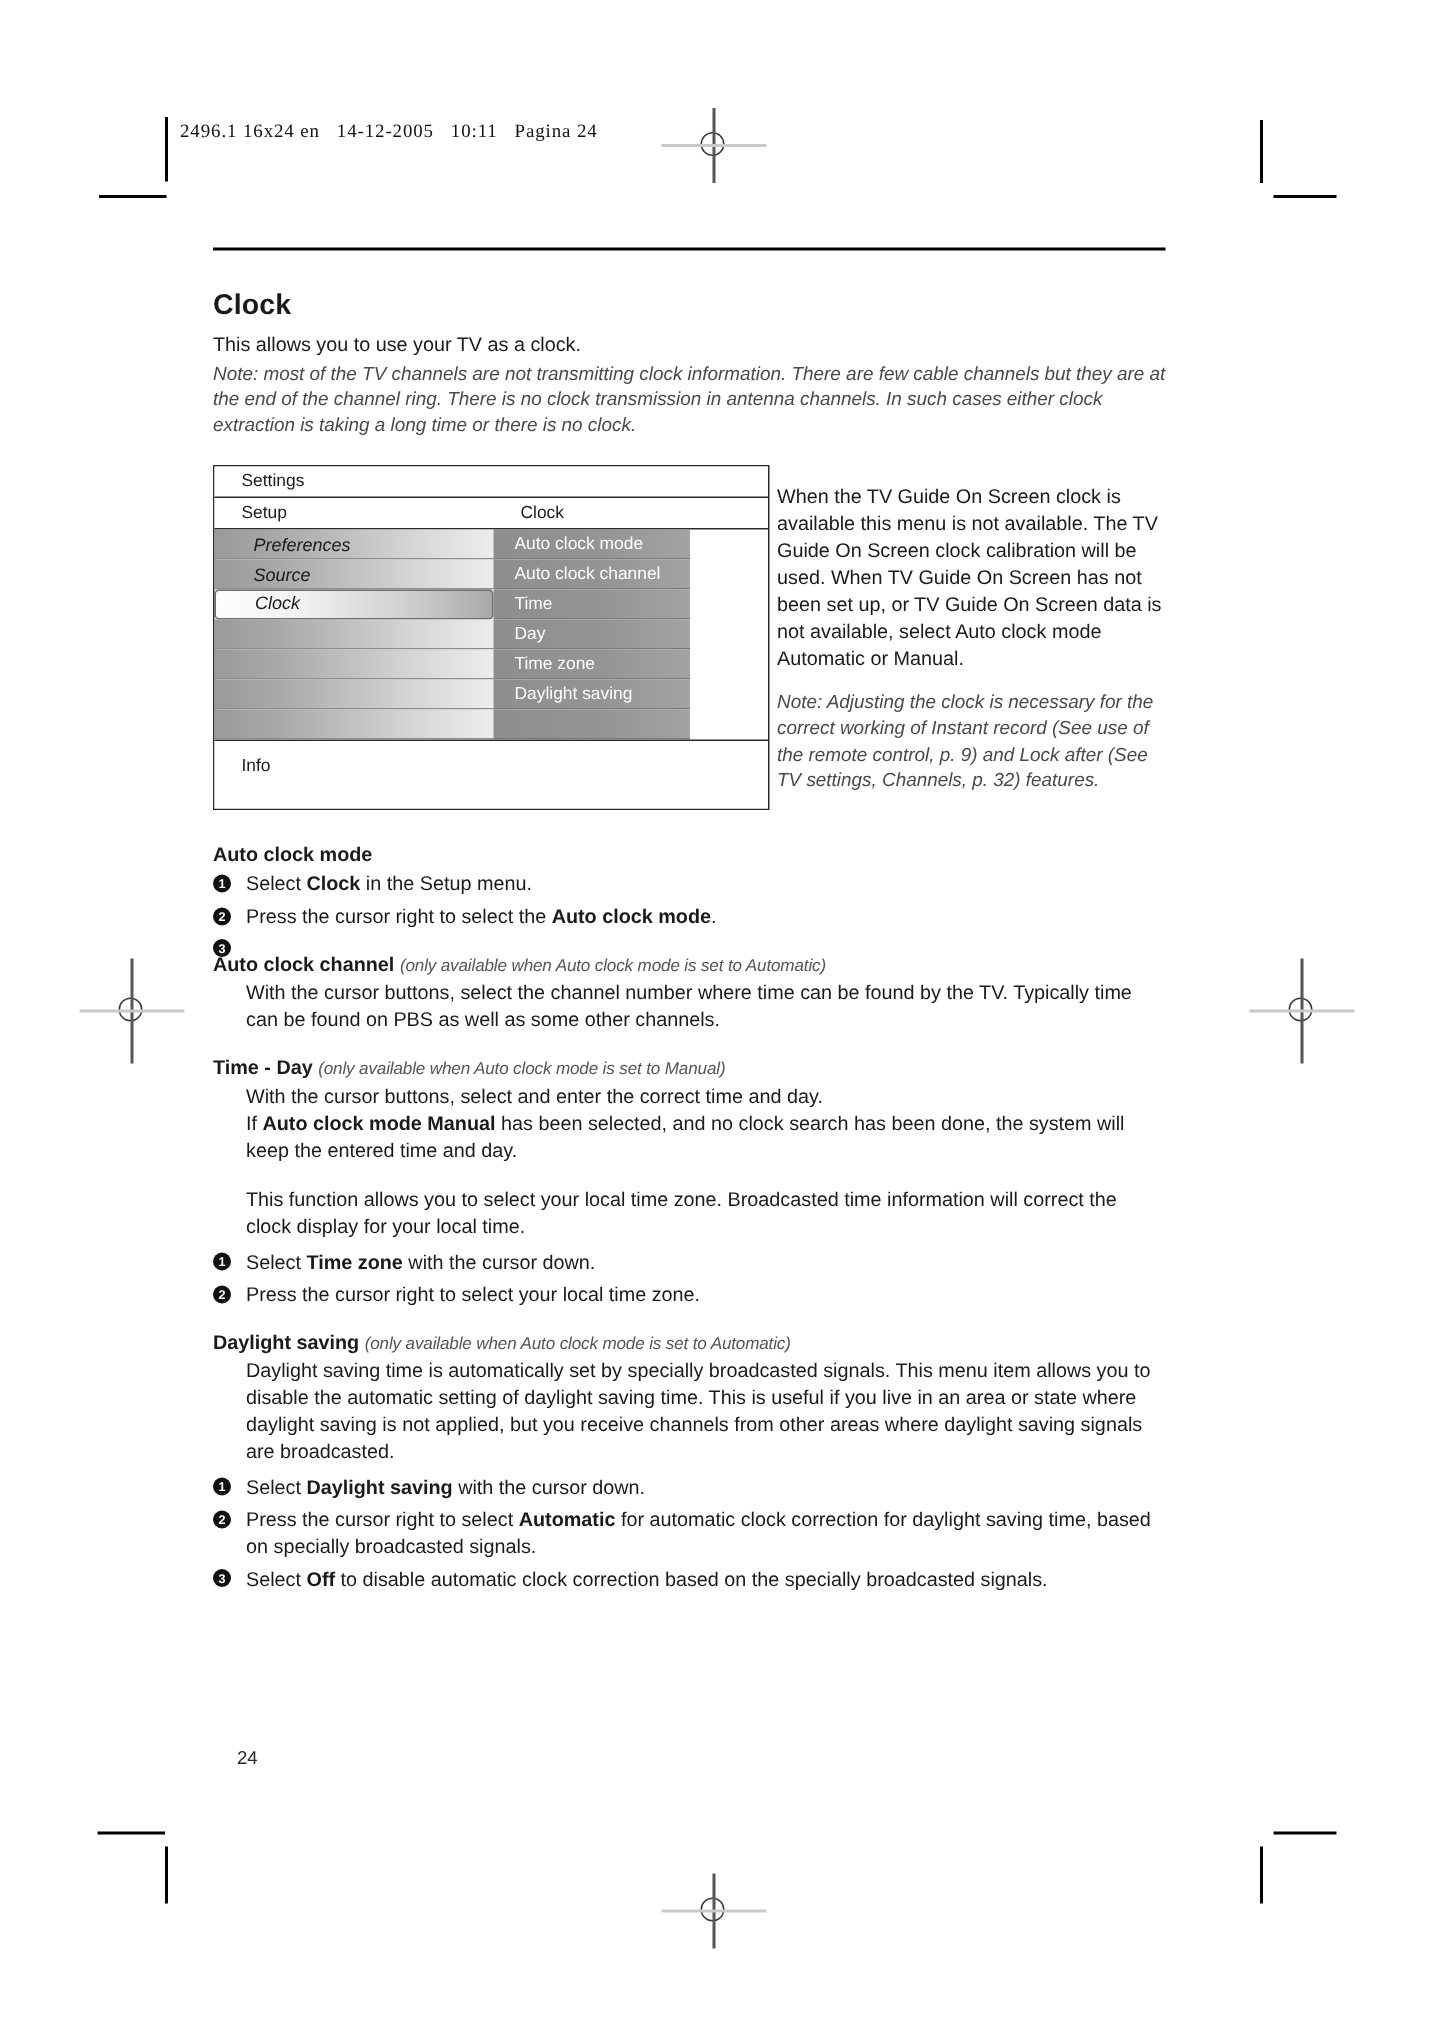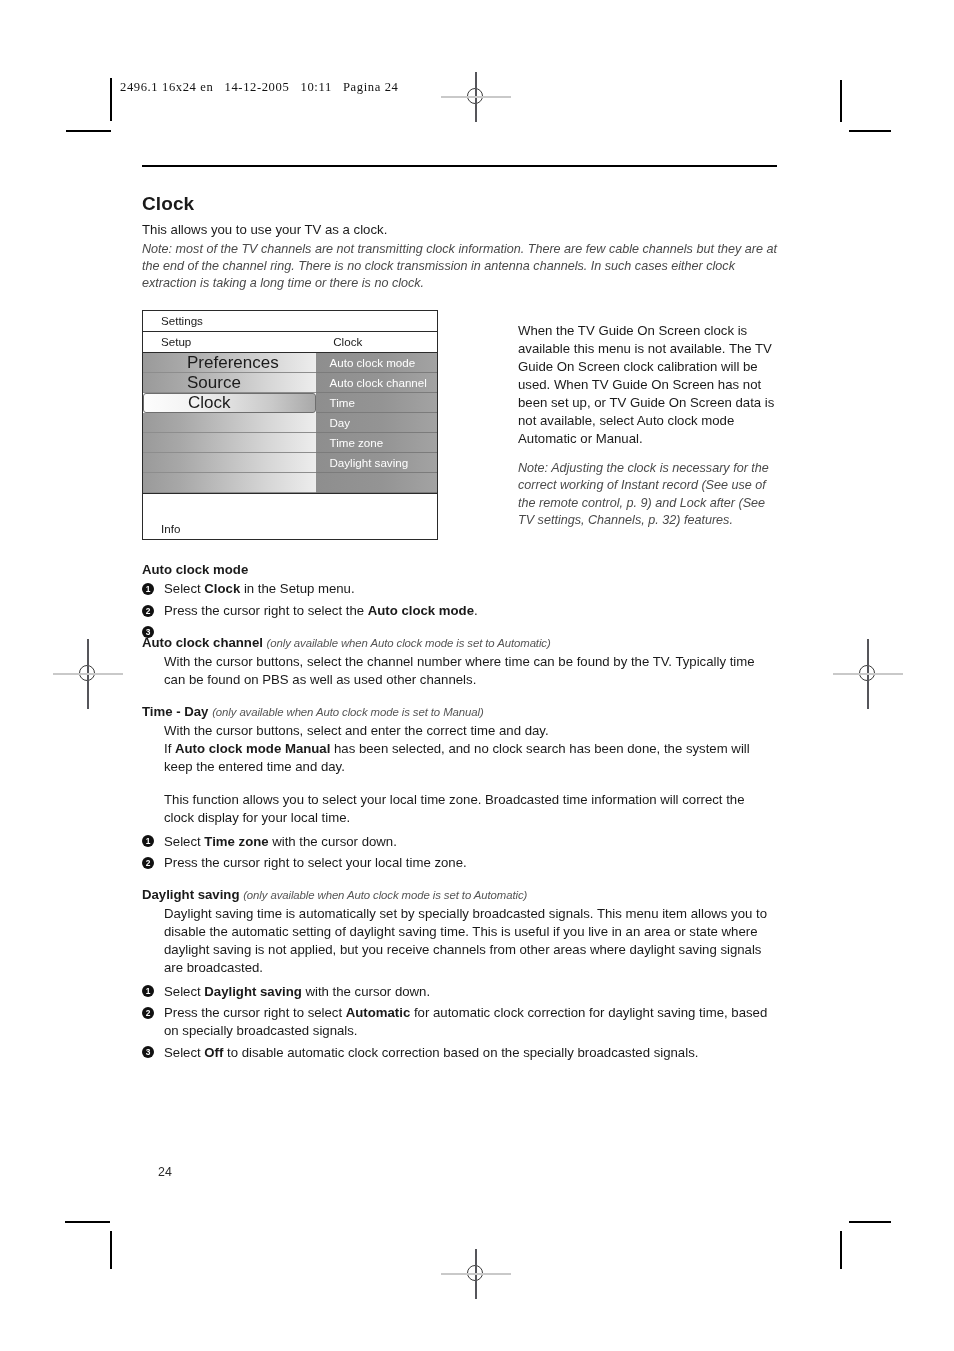--- a/index.html
+++ b/index.html
@@ -118,21 +118,21 @@
   .side-note {
     font-size: 12.6px;
     font-style: italic;
     color: #4a4a4a;
     line-height: 1.37;
     margin: 0;
   }
 
   
   .tvmenu {
-    width: 296px;
+    width: 371px;
     border: 1.4px solid #2a2a2a;
     background: #fff;
     box-sizing: border-box;
     font-size: 0;
   }
   .tv-band {
     display: flex;
     height: 20px;
     border-bottom: 1.2px solid #2a2a2a;
     background: #fff;
@@ -147,26 +147,27 @@
   .tv-band .cell.left  { width: 186px; }
   .tv-band .cell.right { width: 131px; }
 
   .tv-body { display: flex; }
   .tv-col-left  { width: 186px; }
   .tv-col-right { width: 131px; }
 
   .row-l {
     height: 20px;
     line-height: 20px;
-    font-size: 17px;
+    font-size: 12px;
     color: #1b1b1b;
-    padding-left: 44px;
+    padding-left: 26px;
     box-sizing: border-box;
     background: linear-gradient(to right, #9a9a9a 0%, #a8a8a8 22%, #d6d6d6 72%, #ededed 100%);
     border-bottom: 1px solid #8d8d8d;
+    font-style: italic;
   }
   .row-l.sel {
     background: linear-gradient(to right, #fdfdfd 0%, #f2f2f2 30%, #c9c9c9 75%, #a9a9a9 100%);
     border: 1.3px solid #6e6e6e;
     border-radius: 3px;
     height: 20px;
     line-height: 17px;
   }
   .row-l.blank { color: transparent; }
 
@@ -181,21 +182,21 @@
     border-bottom: 1px solid #7b7b7b;
   }
   .row-r.blank { color: transparent; }
 
   .tv-info {
     border-top: 1.3px solid #2a2a2a;
     height: 46px;
     background: #fff;
     font-size: 11.6px;
     color: #1a1a1a;
-    padding: 28px 0 0 18px;
+    padding: 10px 0 0 18px;
     box-sizing: border-box;
   }
 
   
   .sections { margin-top: 22px; }
   .sec { margin-bottom: 15px; }
   .sec-head {
     font-size: 13.2px;
     font-weight: bold;
     margin: 0 0 3px 0;
@@ -348,21 +349,21 @@
           <span class="bullet">2</span><span>Press the cursor right to select the </span><b class="s">Auto clock mode</b><span>.</span>
         </li>
         <li class="step">
           <span class="bullet">3</span>
         </li>
       </ul>
     </div>
 
     <div class="sec">
       <div class="sec-head"><span>Auto clock channel</span> <span class="cond">(only available when Auto clock mode is set to Automatic)</span></div>
-      <p class="sec-para">With the cursor buttons, select the channel number where time can be found by the TV. Typically time can be found on PBS as well as used other channels.</p>
+      <p class="sec-para">With the cursor buttons, select the channel number where time can be found by the TV. Typically time can be found on PBS as well as some other channels.</p>
     </div>
 
     <div class="sec">
       <div class="sec-head"><span>Time - Day</span> <span class="cond">(only available when Auto clock mode is set to Manual)</span></div>
       <p class="sec-para">
         <span>With the cursor buttons, select and enter the correct time and day.</span><br>
         <span>If </span><b class="s">Auto clock mode Manual</b><span> has been selected, and no clock search has been done, the system will keep the entered time and day.</span>
       </p>
     </div>
 

